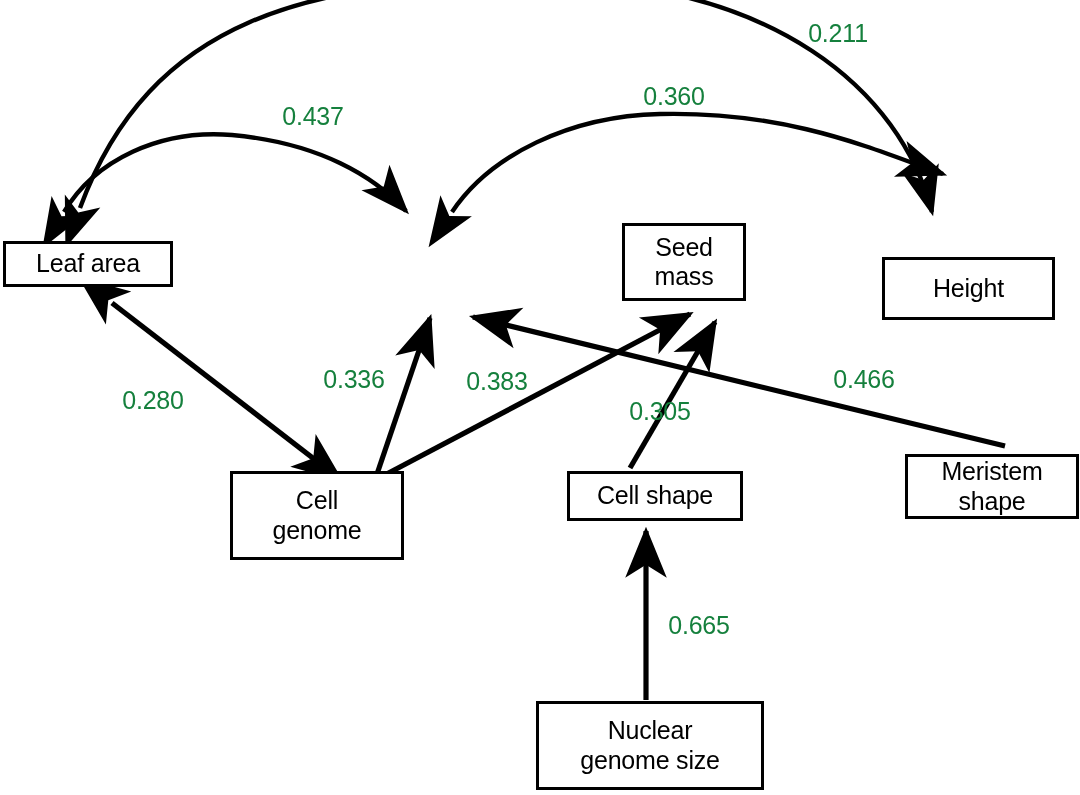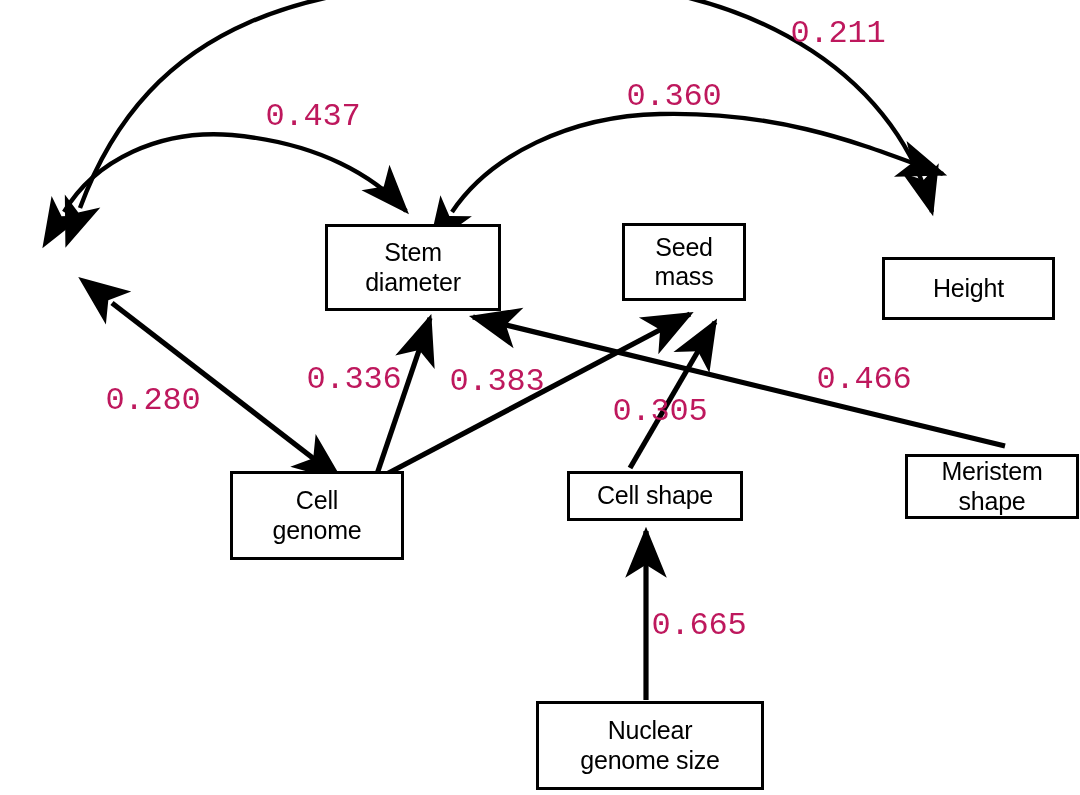--- a/index.html
+++ b/index.html
@@ -38,23 +38,23 @@
     line-height: 1.18;
     letter-spacing: -0.2px;
     z-index: 3;
   }
   .node-box .node-label {
     display: block;
     white-space: pre-line;
   }
   .edge-label {
     position: absolute;
-    font-family: Liberation Mono, monospace;
-    font-size: 32px;
-    color: #be185d;
+    font-family: Liberation Sans, sans-serif;
+    font-size: 25px;
+    color: #15803d;
     background: transparent;
     white-space: nowrap;
     z-index: 4;
     transform: translate(-50%, -50%);
     letter-spacing: -0.2px;
   }
   svg .path-line {
     fill: none;
     stroke: #000000;
     stroke-linecap: butt;
@@ -93,25 +93,24 @@
 
     <path class="path-line" d="M 381,477 L 690,314" stroke-width="5.2" marker-end="url(#arrow-end)"></path>
 
     <path class="path-line" d="M 630,468 L 715,322" stroke-width="5.2" marker-end="url(#arrow-end)"></path>
 
     <path class="path-line" d="M 1005,446 L 473,317" stroke-width="5.2" marker-end="url(#arrow-end)"></path>
 
     <path class="path-line" d="M 646,700 L 646,531" stroke-width="5.2" marker-end="url(#arrow-end)"></path>
   </svg>
 
+  <div class="node-box" style="left:3px; top:241px; width:170px; height:46px;">
+    <span class="node-label">Leaf area</span>
+  </div>
 
-  <div class="node-box" style="left:325px; top:224px; width:176px; height:87px;">
-    <span class="node-label">Stem
-diameter</span>
-  </div>
 
   <div class="node-box" style="left:622px; top:223px; width:124px; height:78px;">
     <span class="node-label">Seed
 mass</span>
   </div>
 
   <div class="node-box" style="left:882px; top:257px; width:173px; height:63px;">
     <span class="node-label">Height</span>
   </div>
 

